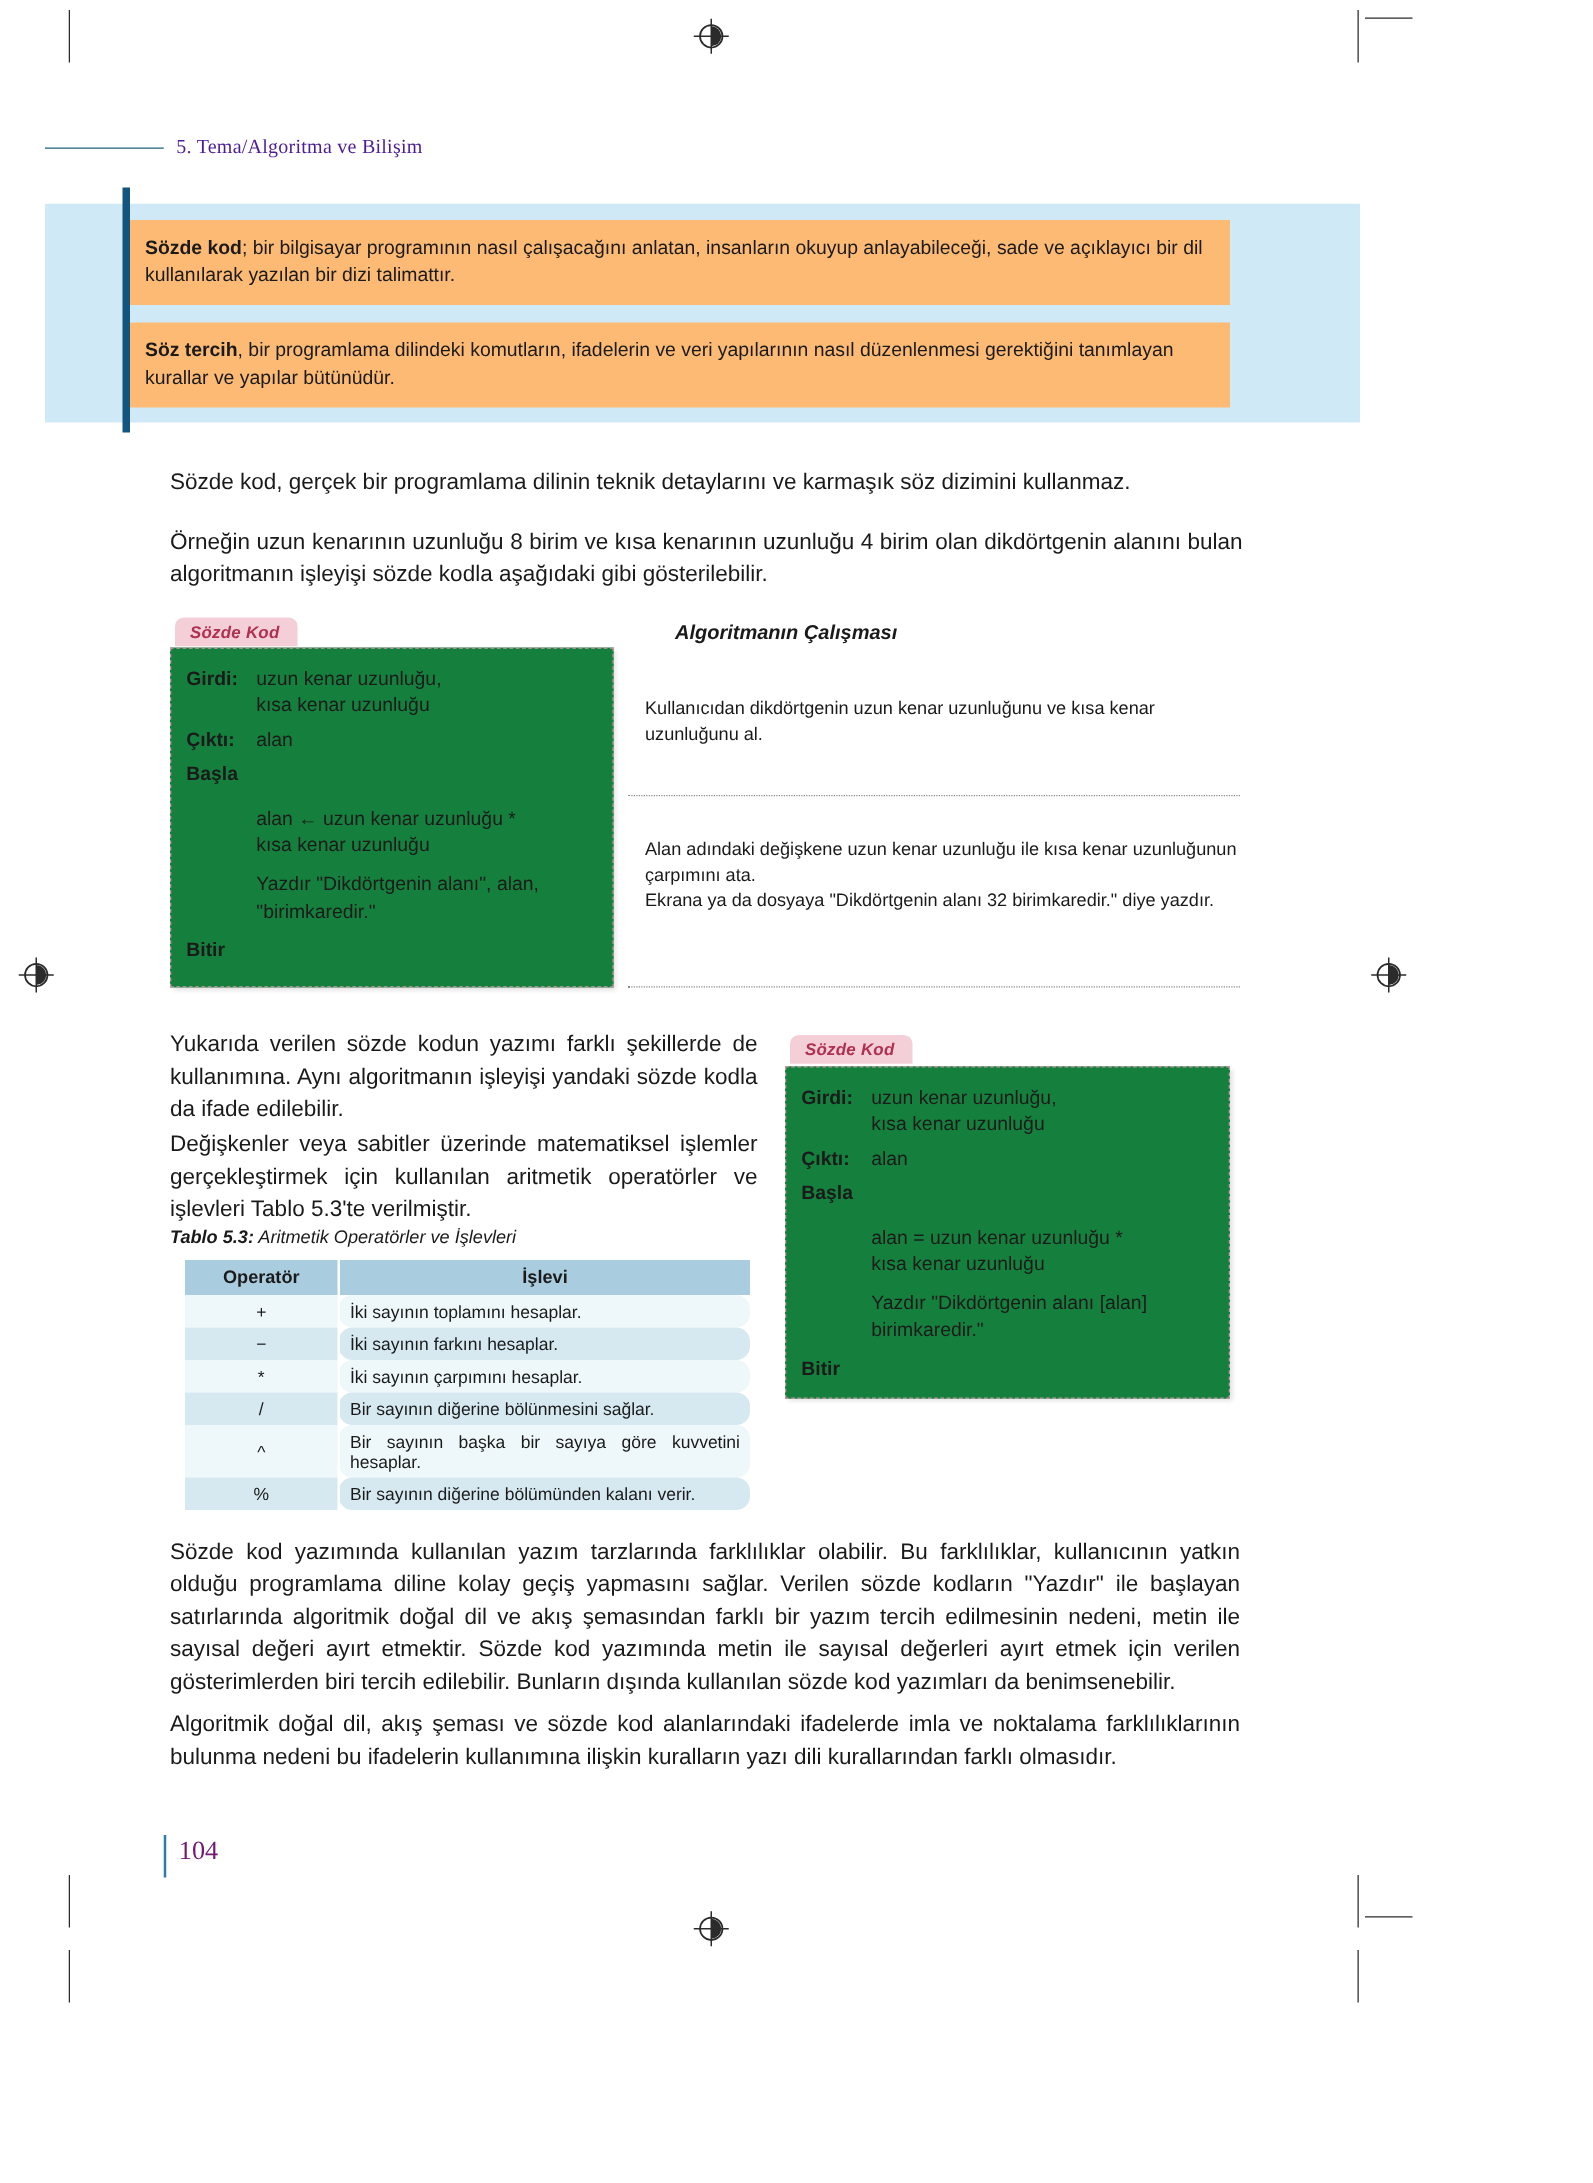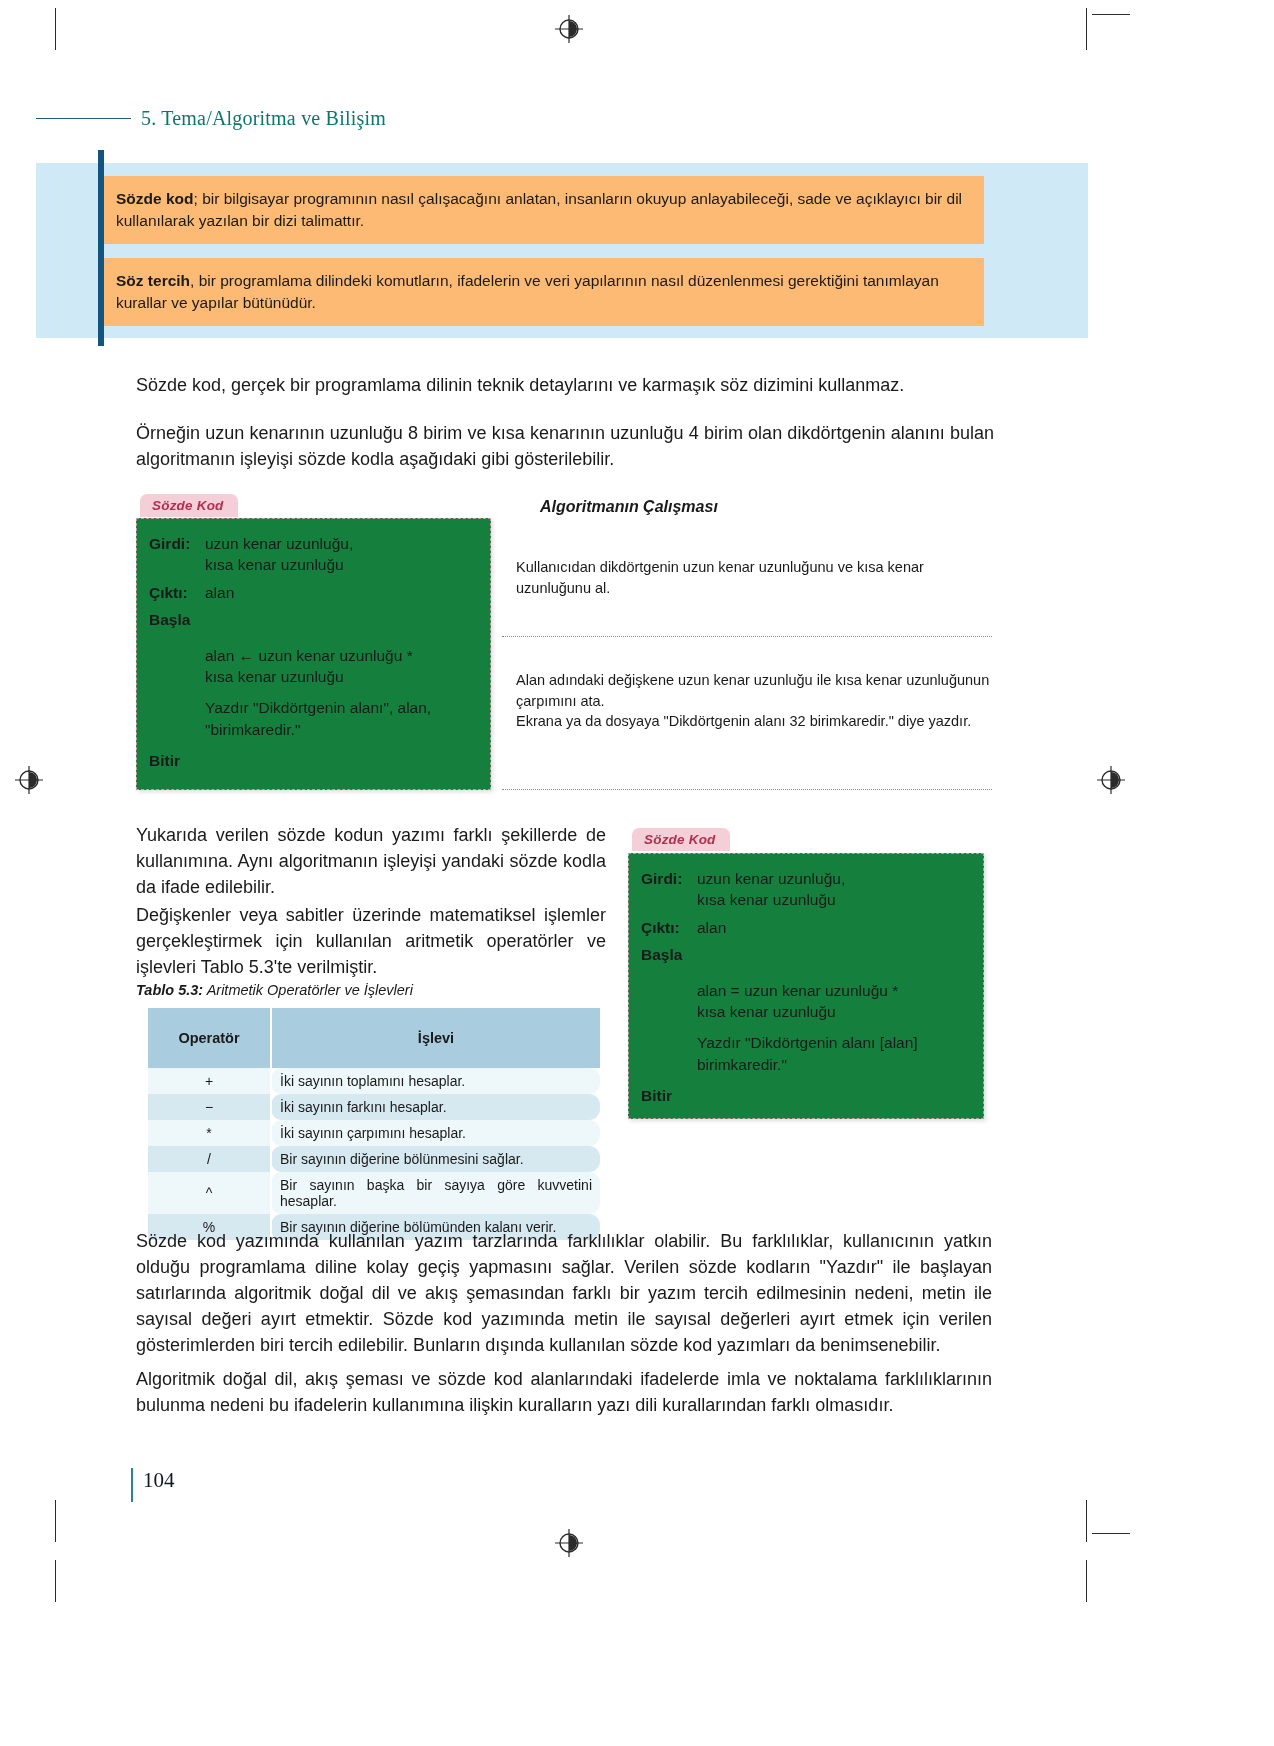--- a/index.html
+++ b/index.html
@@ -39,22 +39,22 @@
     align-items: center;
   }
   .header-rule {
     width: 95px;
     height: 1px;
     background: #1d5f7a;
     margin-right: 10px;
   }
   .header-title {
     font-family: "Liberation Serif", serif;
-    font-size: 20px;
-    color: #0f766e;
+    font-size: 16px;
+    color: #4c1d95;
     letter-spacing: .2px;
     white-space: nowrap;
   }
 
   
   .def-box {
     position: absolute;
     left: 36px;
     top: 163px;
     width: 1052px;
@@ -182,21 +182,21 @@
     position: absolute;
     left: 148px;
     top: 1008px;
     width: 452px;
     border-collapse: collapse;
     font-size: 14px;
   }
   table.optable th {
     background: #a9cddf;
     font-weight: bold;
-    padding: 22px 4px;
+    padding: 6px 4px;
     font-size: 14.5px;
     color: #1a1a1a;
   }
   table.optable th.c-op { width: 106px; border-right: 2px solid #ffffff; }
   table.optable td {
     padding: 5px 8px;
     color: #1a1a1a;
     vertical-align: middle;
   }
   table.optable td.c-op {
@@ -226,21 +226,21 @@
     width: 2px;
     height: 34px;
     background: #2c7ea8;
   }
   .folio {
     position: absolute;
     left: 143px;
     top: 1468px;
     font-family: "Liberation Serif", serif;
     font-size: 21px;
-    color: #0f172a;
+    color: #701a75;
   }
 </style>
 </head>
 <body>
 
 <div class="crop-mark" style="left:55px; top:8px; width:1px; height:42px;"></div>
 <div class="crop-mark" style="left:1086px; top:8px; width:1px; height:42px;"></div>
 <div class="crop-mark" style="left:55px; top:1500px; width:1px; height:42px;"></div>
 <div class="crop-mark" style="left:1086px; top:1500px; width:1px; height:42px;"></div>
 <div class="crop-mark" style="left:55px; top:1560px; width:1px; height:42px;"></div>

